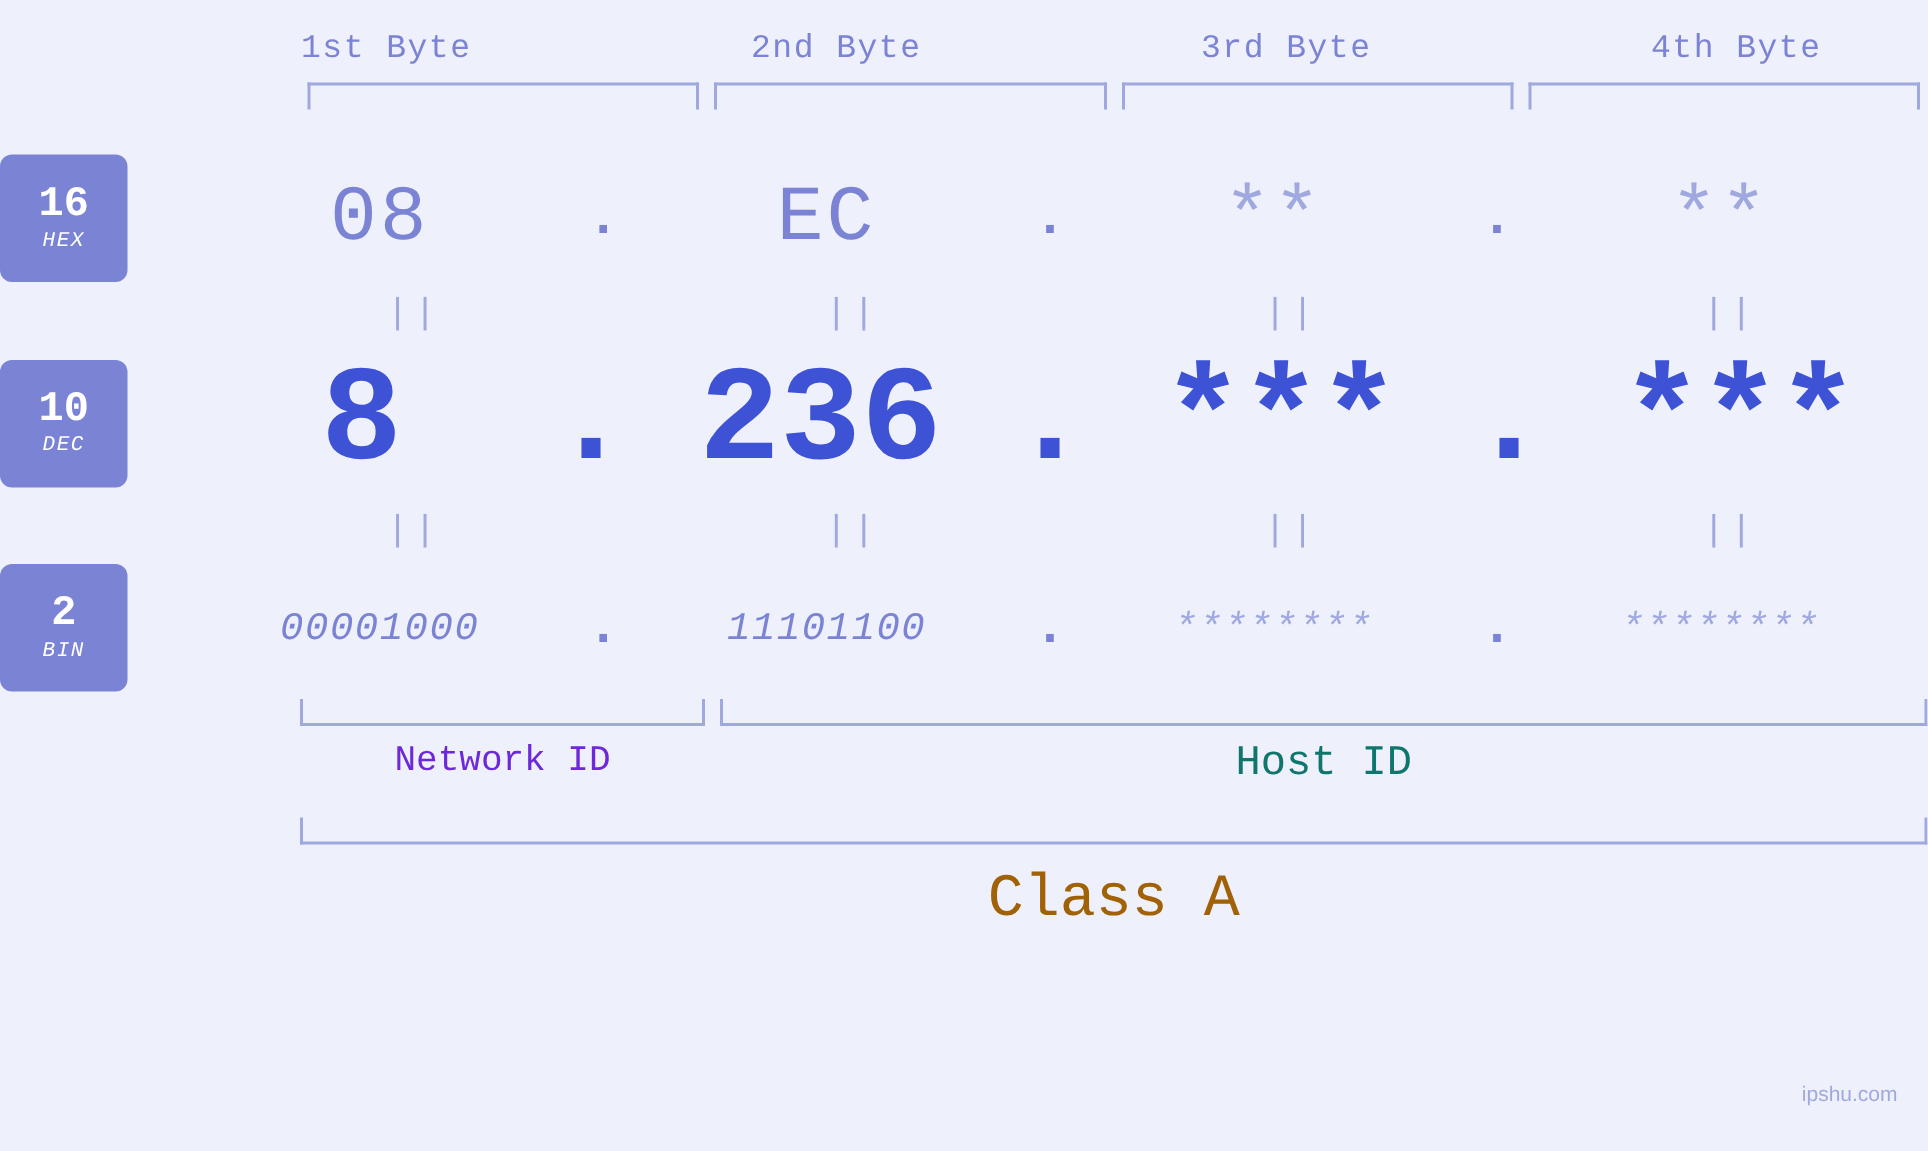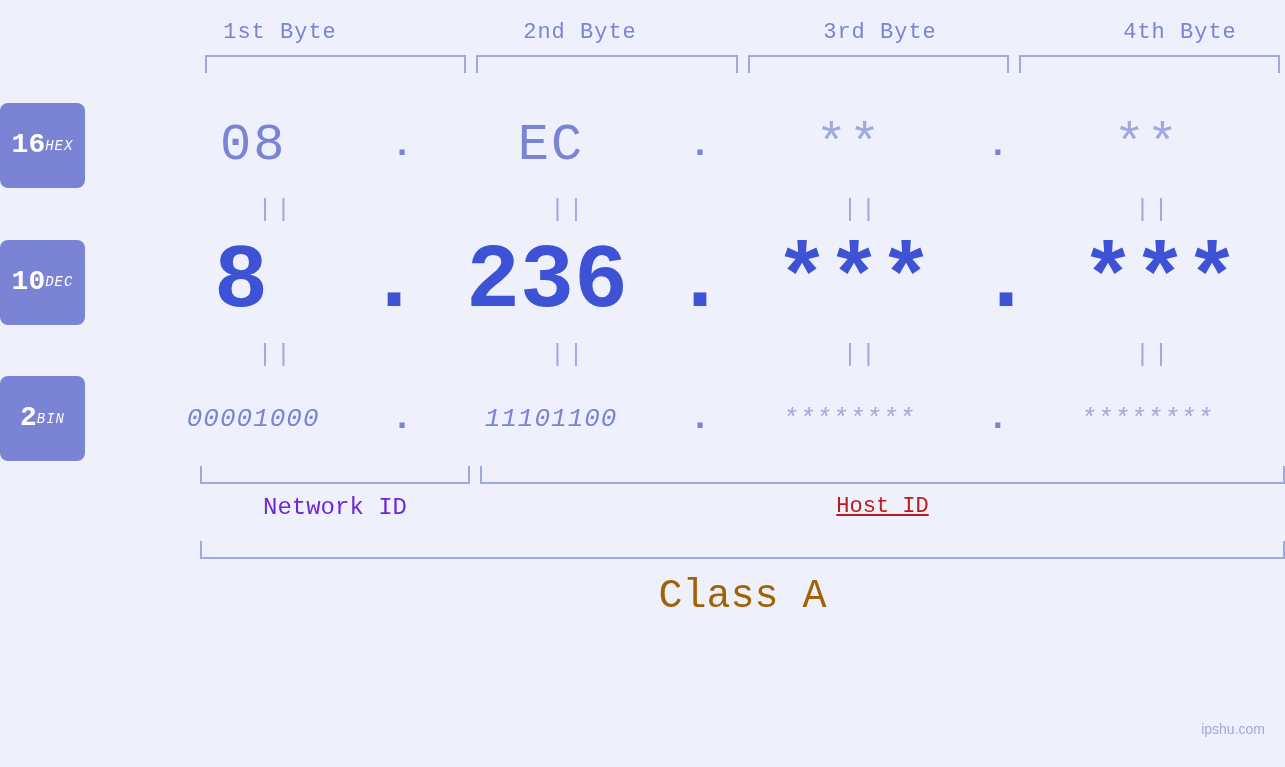--- a/index.html
+++ b/index.html
@@ -12,21 +12,21 @@
       overflow: hidden;
       position: relative;
     }
 
     .main-container {
       width: 1285px;
       height: 767px;
       position: relative;
       display: flex;
       flex-direction: column;
-      align-items: flex-start;
+      align-items: center;
       padding-top: 20px;
     }
 
     
     .byte-headers {
       display: flex;
       width: 1200px;
       margin-left: 130px;
       margin-bottom: 10px;
     }
@@ -64,21 +64,21 @@
       width: 100%;
     }
 
     
     .badge {
       width: 85px;
       height: 85px;
       background-color: #7b83d4;
       border-radius: 8px;
       display: flex;
-      flex-direction: row;
+      flex-direction: column;
       align-items: center;
       justify-content: center;
       flex-shrink: 0;
     }
 
     .badge-number {
       color: white;
       font-size: 28px;
       font-weight: bold;
       line-height: 1.1;
@@ -212,24 +212,23 @@
       text-align: center;
       color: #6d28d9;
       font-size: 24px;
       font-family: 'Courier New', Courier, monospace;
       flex-shrink: 0;
     }
 
     .id-label-right {
       flex: 1;
       text-align: center;
-      color: #b91c1c;
-      font-size: 22px;
-      font-family: 'Courier New', Courier, monospace;
-      text-decoration: underline;
+      color: #0f766e;
+      font-size: 28px;
+      font-family: 'Courier New', Courier, monospace;
     }
 
     
     .full-bracket-container {
       width: 1085px;
       margin-left: 200px;
       margin-top: 20px;
     }
 
     .full-bracket {

